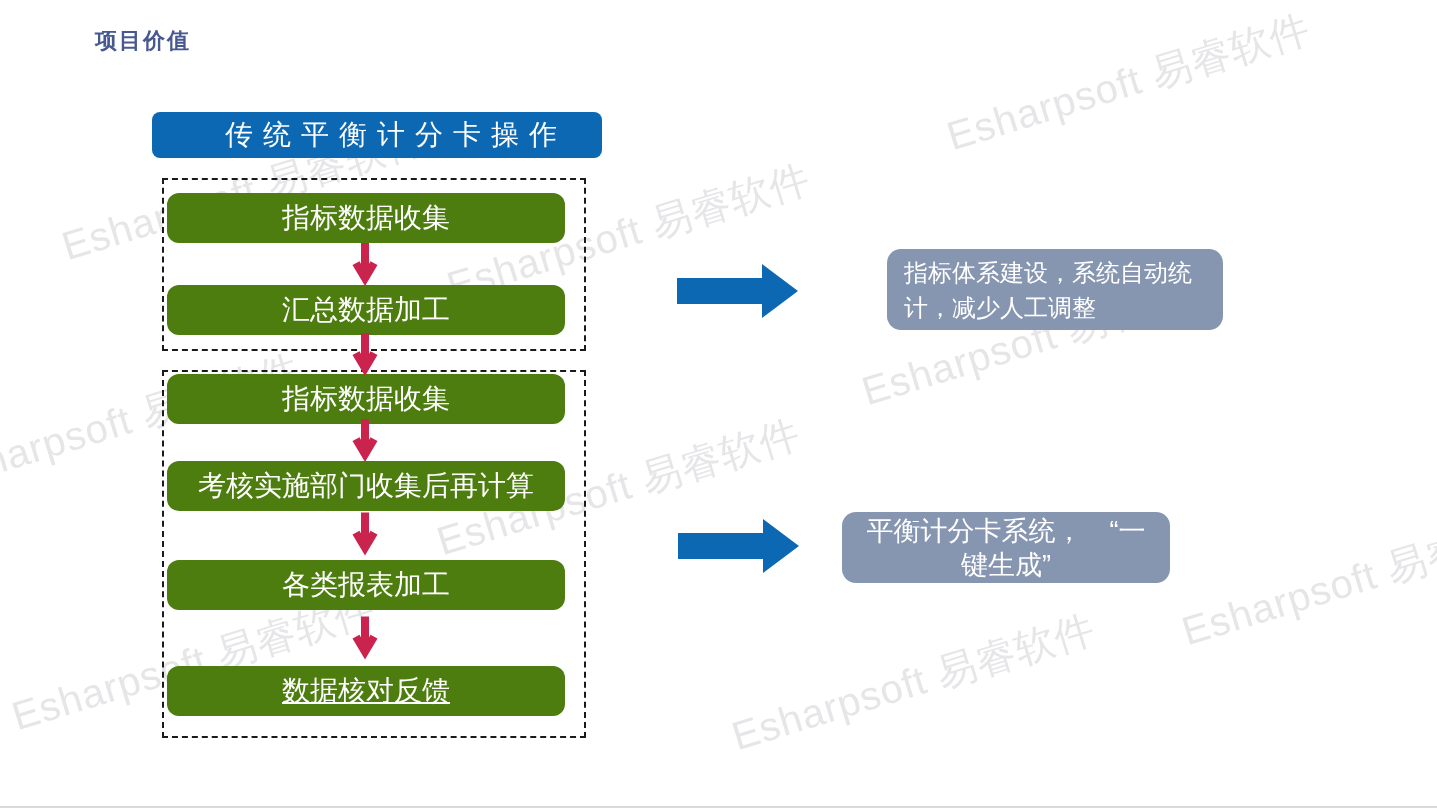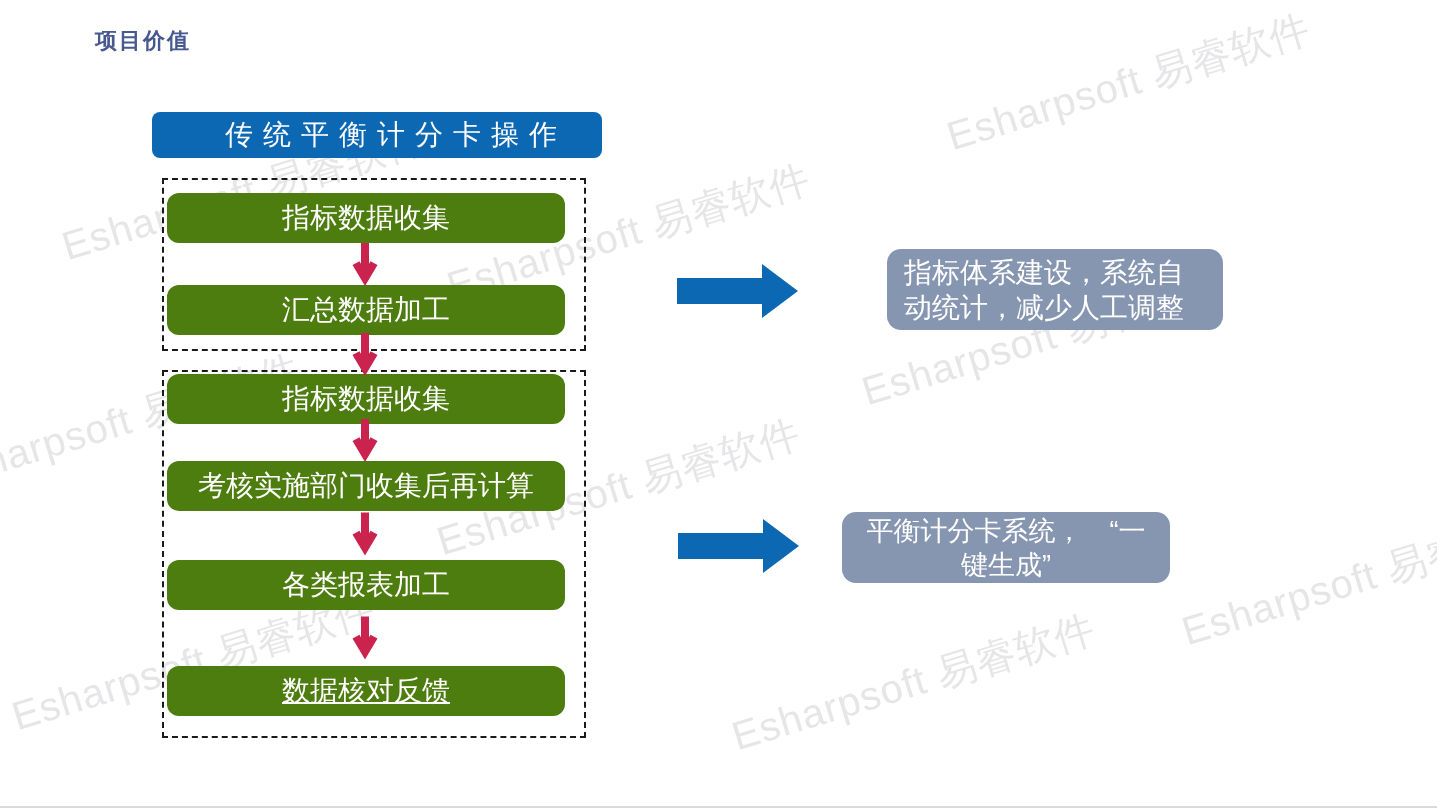--- a/index.html
+++ b/index.html
@@ -111,21 +111,21 @@
     border-radius: 14px;
     color: #ffffff;
     display: flex;
     align-items: center;
     justify-content: center;
     text-align: center;
   }
   .r1 {
     left: 887px; top: 249px;
     width: 336px; height: 81px;
-    font-size: 28px;
+    font-size: 24px;
     line-height: 35px;
     padding: 0 17px;
     text-align: left;
   }
   .r2 {
     left: 842px; top: 512px;
     width: 328px; height: 71px;
     font-size: 27px;
     line-height: 34px;
     padding: 0 14px;

